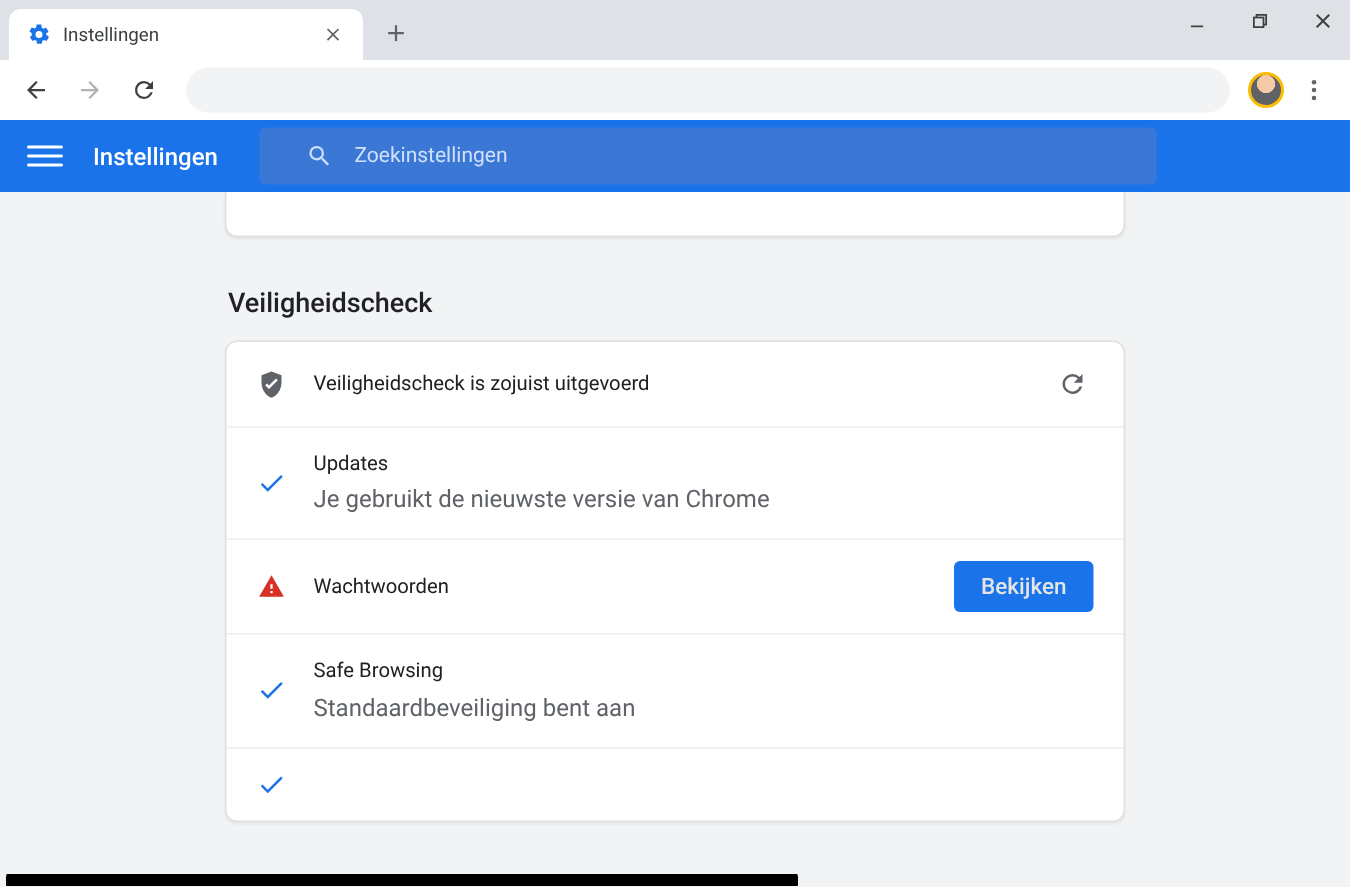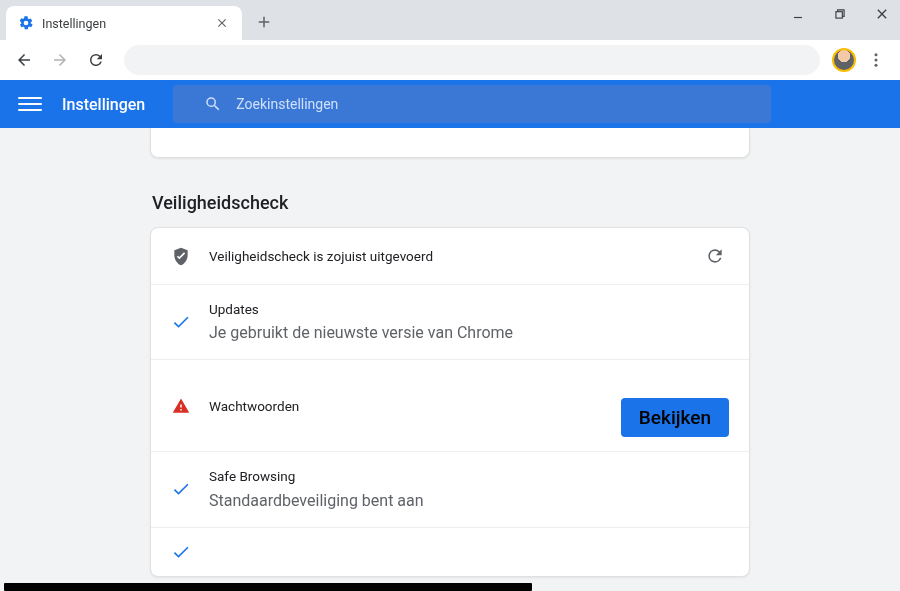--- a/index.html
+++ b/index.html
@@ -42,21 +42,21 @@
 .sec-title{ font-size:18px; color:#202124; margin: 0 0 14px 2px; font-weight:500; }
 
 .card{ background:#fff; border:1px solid #e0e0e0; border-radius:8px; box-shadow:0 1px 2px rgba(60,64,67,.08); }
 .row{ display:flex; align-items:center; padding: 14px 20px; gap:18px; border-top:1px solid #eee; }
 .row:first-child{ border-top:none; }
 .row-icon{ width:20px; flex:0 0 20px; display:flex; align-items:center; justify-content:center; }
 .row-body{ flex:1; }
 .row-title{ font-size:13.5px; color:#202124; line-height:1.5; }
 .row-sub{ font-size:16px; color:#5f6368; line-height:1.5; margin-top:2px; }
 .refresh-btn{ width:28px; height:28px; display:flex; align-items:center; justify-content:center; cursor:pointer; border-radius:50%; }
-.pill-btn{ background:#1a73e8; color:#000000; border:none; font-size:19px; padding:8px 18px; border-radius:4px; cursor:pointer; font-weight:500;margin-top:24px; }
+.pill-btn{ background:#1a73e8; color:#e5e5e5; border:none; font-size:15px; padding:8px 18px; border-radius:4px; cursor:pointer; font-weight:500; }
 
 .sec-gap{ height: 32px; }
 
 
 .bottom-strip{ position:fixed; bottom:0; left:4px; width:528px; height:8px; background:#000; border-radius:1px; }
 
 svg{ display:block; }
 </style>
 </head>
 <body>

